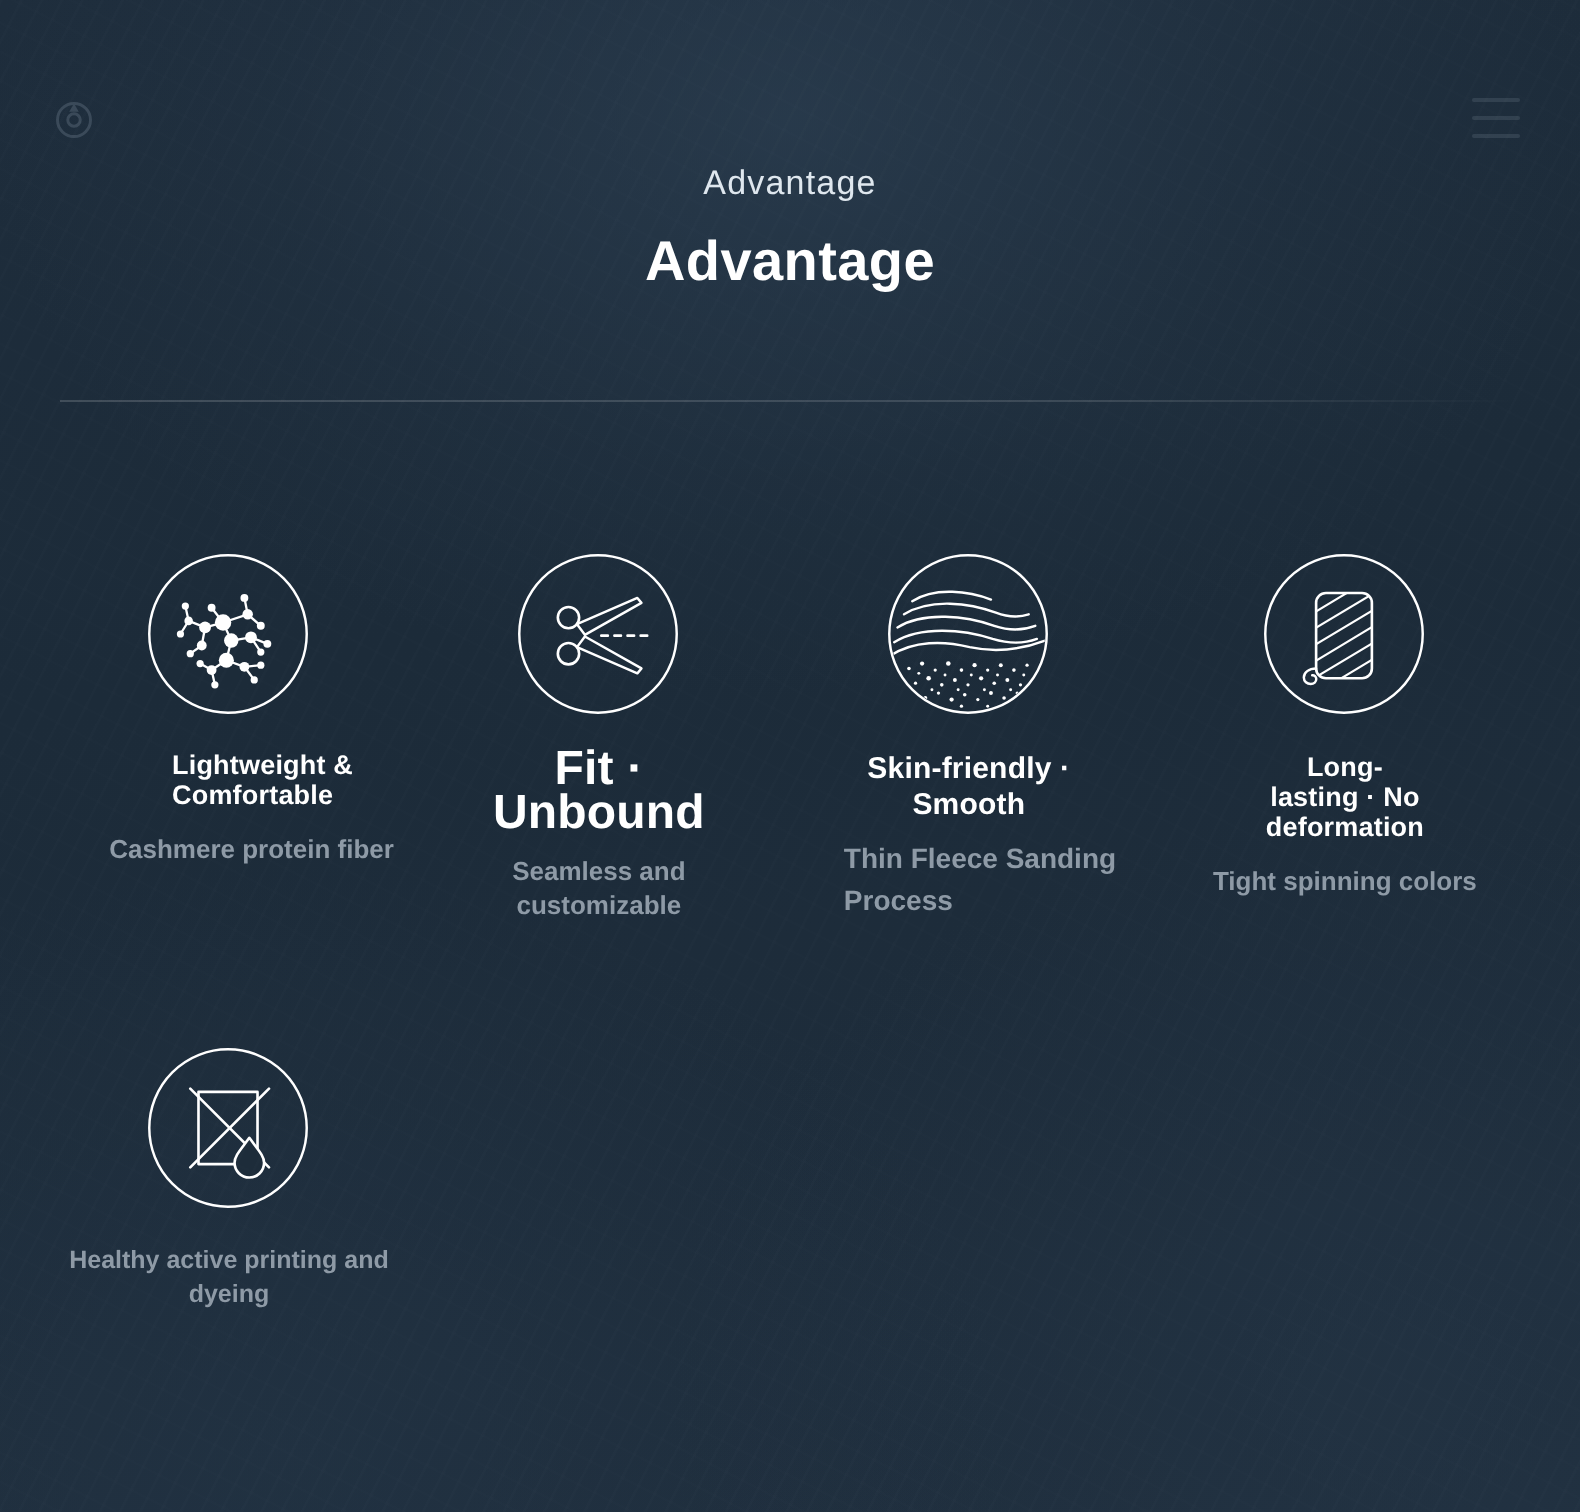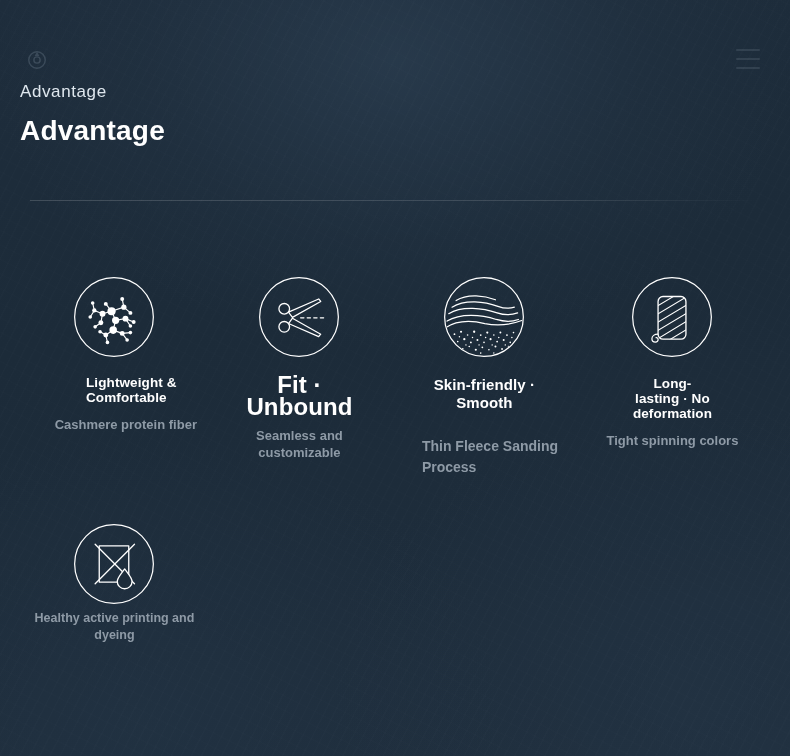--- a/index.html
+++ b/index.html
@@ -61,22 +61,21 @@
     background: #aebdcb;
     border-radius: 1px;
   }
 
   
   .header {
     position: absolute;
     left: 0;
     right: 0;
     top: 80px;
-    text-align: left;
-    margin-left: 20px;
+    text-align: center;
   }
   .eyebrow {
     font-size: 17px;
     font-weight: 400;
     line-height: 24px;
     color: #dfe7ee;
     letter-spacing: 0.6px;
   }
   .headline {
     margin-top: 10px;
@@ -137,24 +136,24 @@
     line-height: 17px;
     color: #8e9aa6;
     padding: 0 10px;
   }
   
   .cell.c0 .cell-title { text-align: left; padding-left: 64px; margin-top: 17px; }
   .cell.c0 .cell-sub   { text-align: right; padding-left: 30px; margin-top: 11px; }
   .cell.c2 .cell-title { font-size: 24px; line-height: 22px; font-weight: 700; margin-top: 16px; }
   .cell.c2 .cell-sub   { margin-top: 9px; }
   .cell.c3 .cell-title { font-size: 15px; line-height: 18px; margin-top: 18px; }
-  .cell.c3 .cell-sub   { text-align: left; padding-left: 30px; font-size: 14px; line-height: 21px; margin-top: 24px; }
+  .cell.c3 .cell-sub   { text-align: left; padding-left: 30px; font-size: 14px; line-height: 21px; margin-top: 7px; }
   .cell.c4 .cell-title { font-size: 13.5px; line-height: 15px; padding: 0 56px; }
   .cell.c5 .cell-title { font-size: 15px; line-height: 18px; margin-top: 18px; }
-  .cell.c5 .cell-sub   { font-size: 12.5px; margin-top: 5px; }
+  .cell.c5 .cell-sub   { font-size: 12.5px; margin-top: 17px; }
 </style>
 </head>
 <body>
 
 <div class="page">
 
   <div class="brand-logo">
     <svg viewBox="0 0 24 24" fill="none" stroke="#a9bbcb" stroke-width="1.6">
       <circle cx="12" cy="12" r="9"></circle>
       <circle cx="12" cy="12" r="3.4"></circle>

